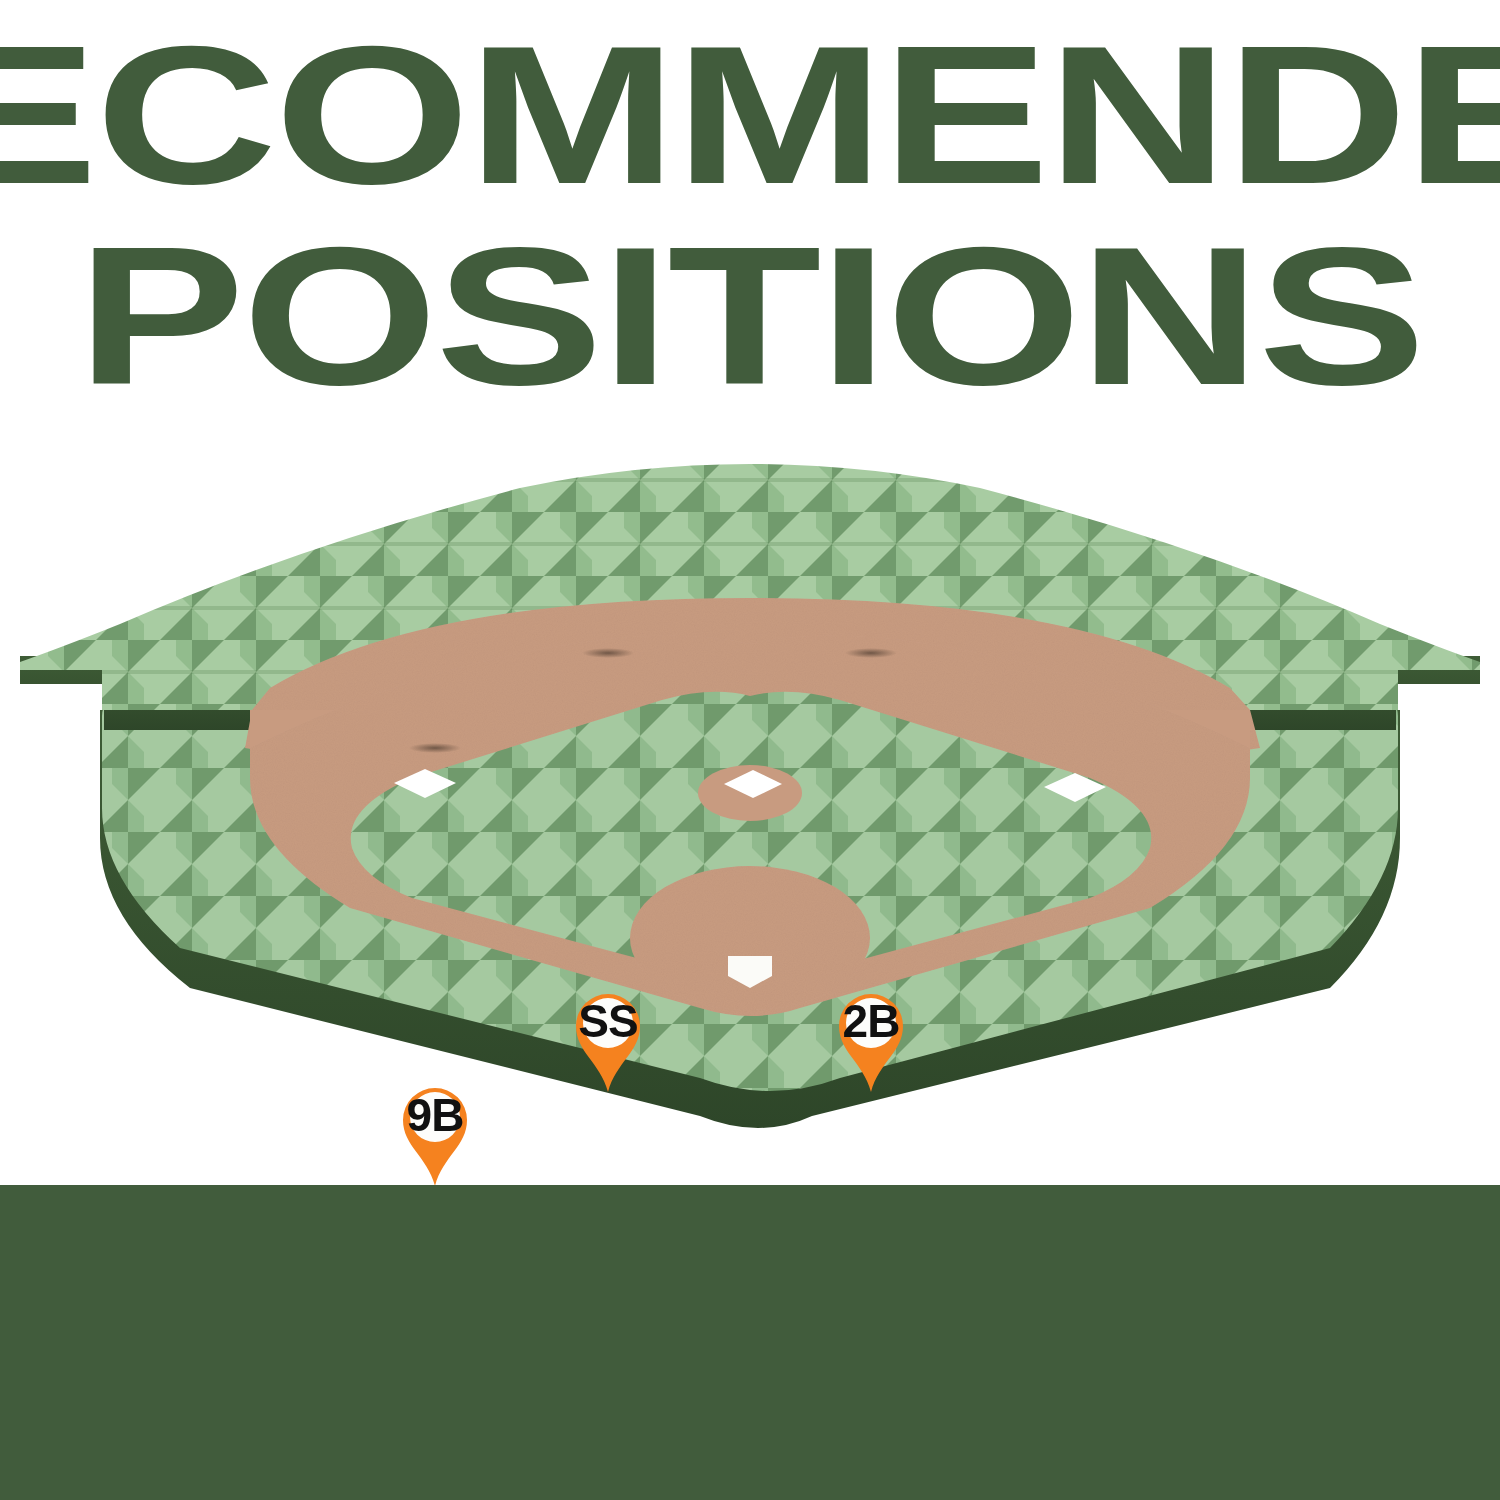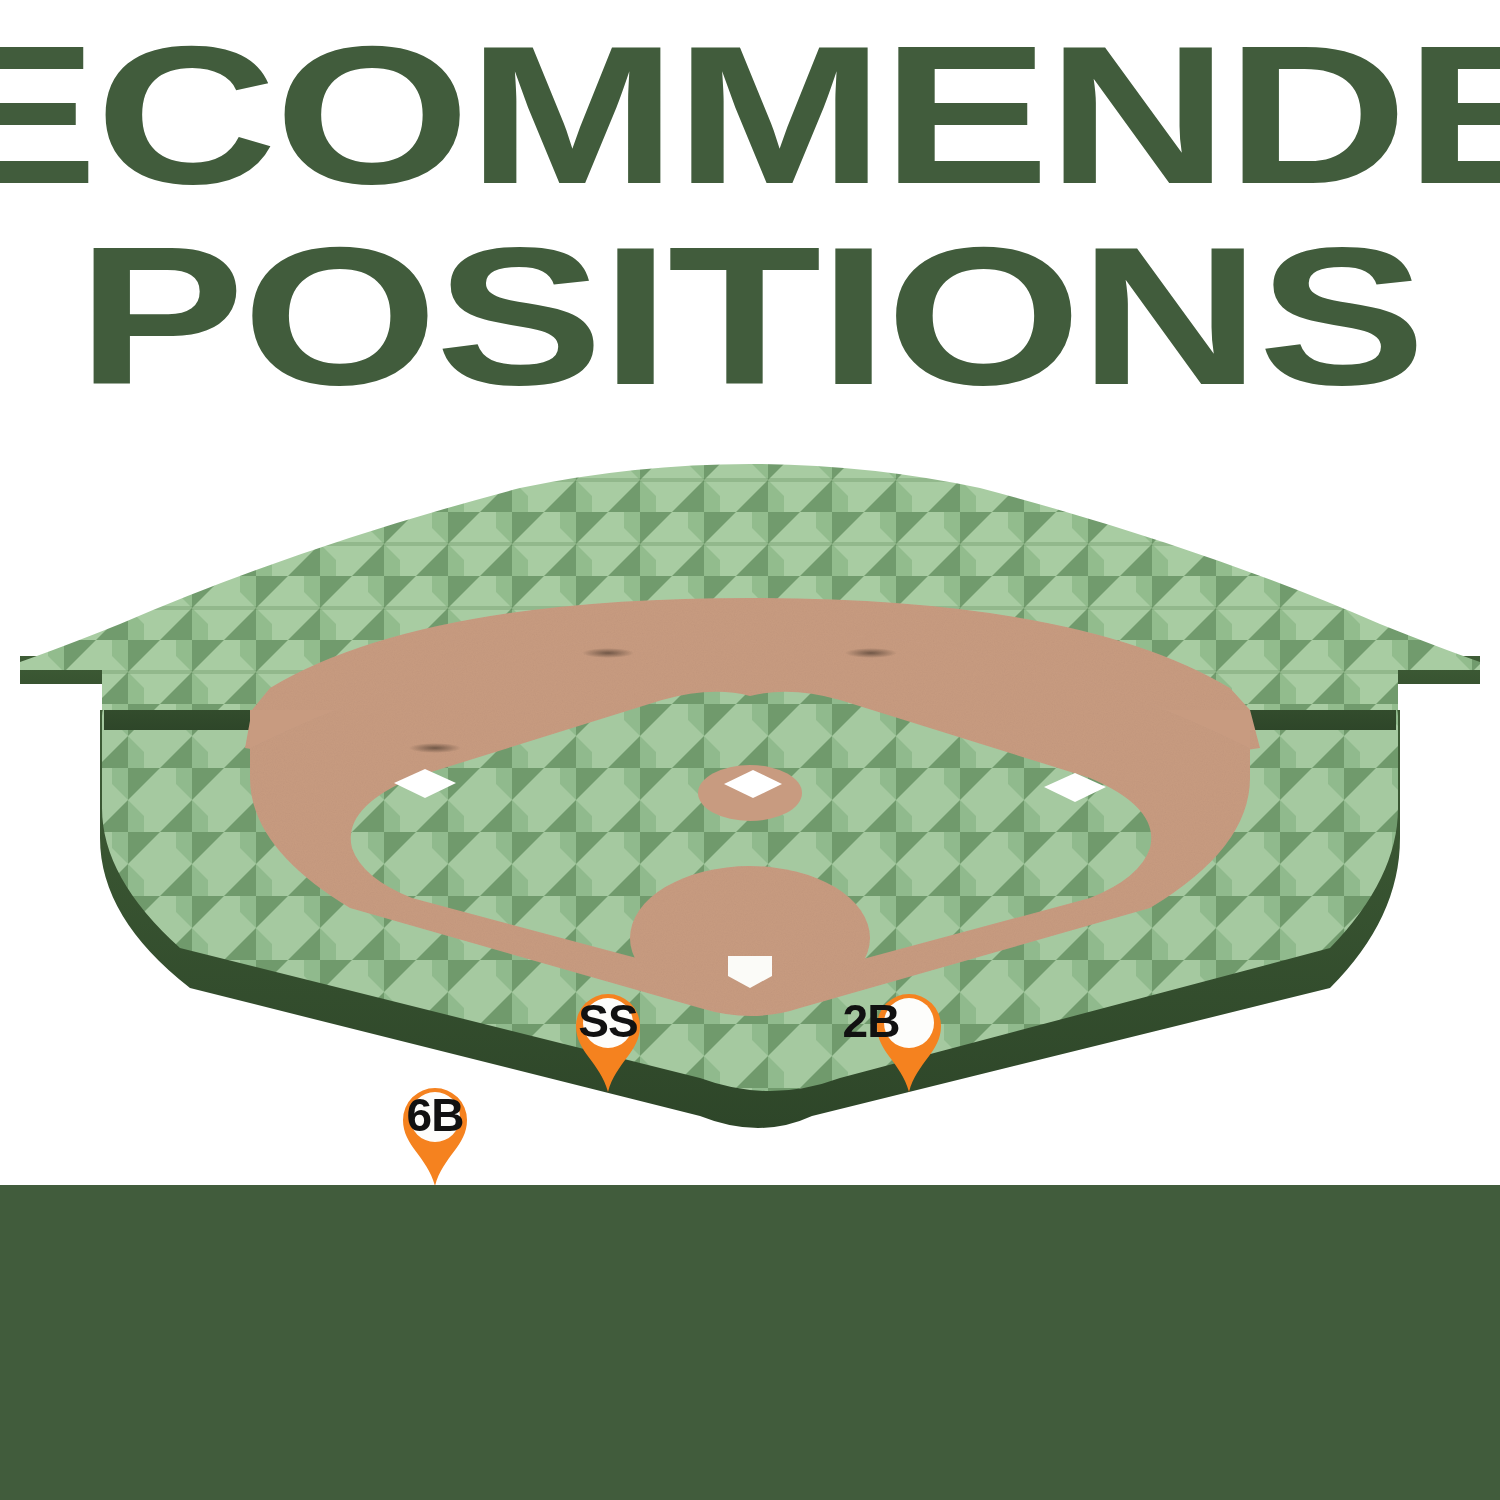--- a/index.html
+++ b/index.html
@@ -73,21 +73,21 @@
     justify-content: center;
     color: #111111;
     font-family: "Liberation Sans Narrow", "Liberation Sans", sans-serif;
     font-weight: bold;
     font-size: 46px;
     letter-spacing: -1px;
     user-select: none;
     pointer-events: none;
   }
   .pin-ss { left: 570px; top: 540px; }
-  .pin-2b { left: 833px; top: 540px; padding-left: 38px; }
+  .pin-2b { left: 833px; top: 540px; }
   .pin-3b { left: 397px; top: 634px; }
 
   
   .banner {
     position: absolute;
     left: 0;
     top: 1185px;
     width: 1500px;
     height: 315px;
     background: #415C3C;
@@ -276,21 +276,21 @@
         <circle cx="38" cy="35" r="25" fill="#FDFDFB"></circle>
       </svg>
       <span class="pin-label">2B</span>
     </div>
 
     <div class="pin pin-3b">
       <svg viewBox="0 0 76 104">
         <path d="M 38 104 C 30 74 6 64 6 38 A 32 32 0 1 1 70 38 C 70 64 46 74 38 104 Z" fill="#F5821F"></path>
         <circle cx="38" cy="35" r="25" fill="#FDFDFB"></circle>
       </svg>
-      <span class="pin-label">6B</span>
+      <span class="pin-label">9B</span>
     </div>
   </div>
 
   <div class="banner">
     
     
     
   </div>
 
 </div>

